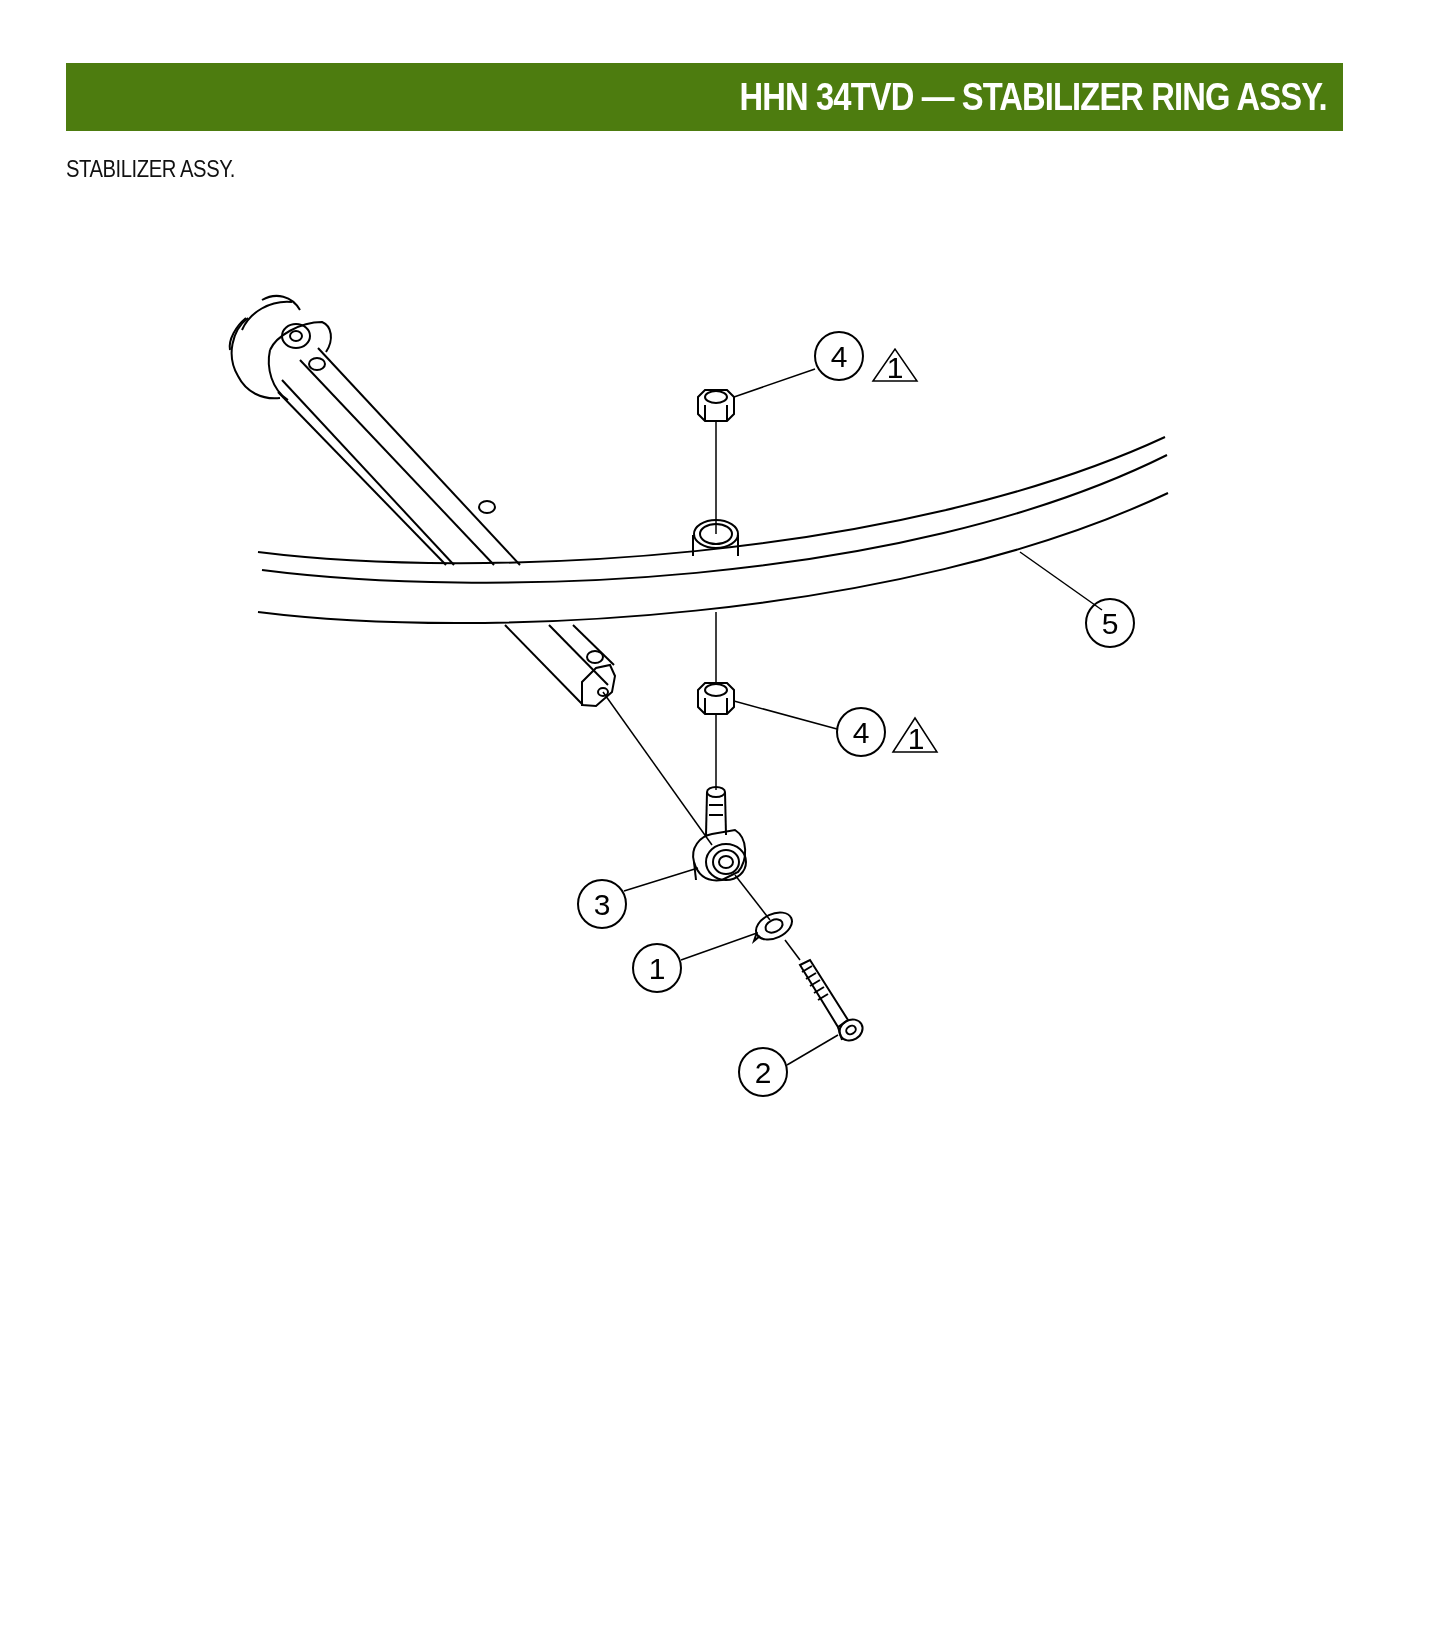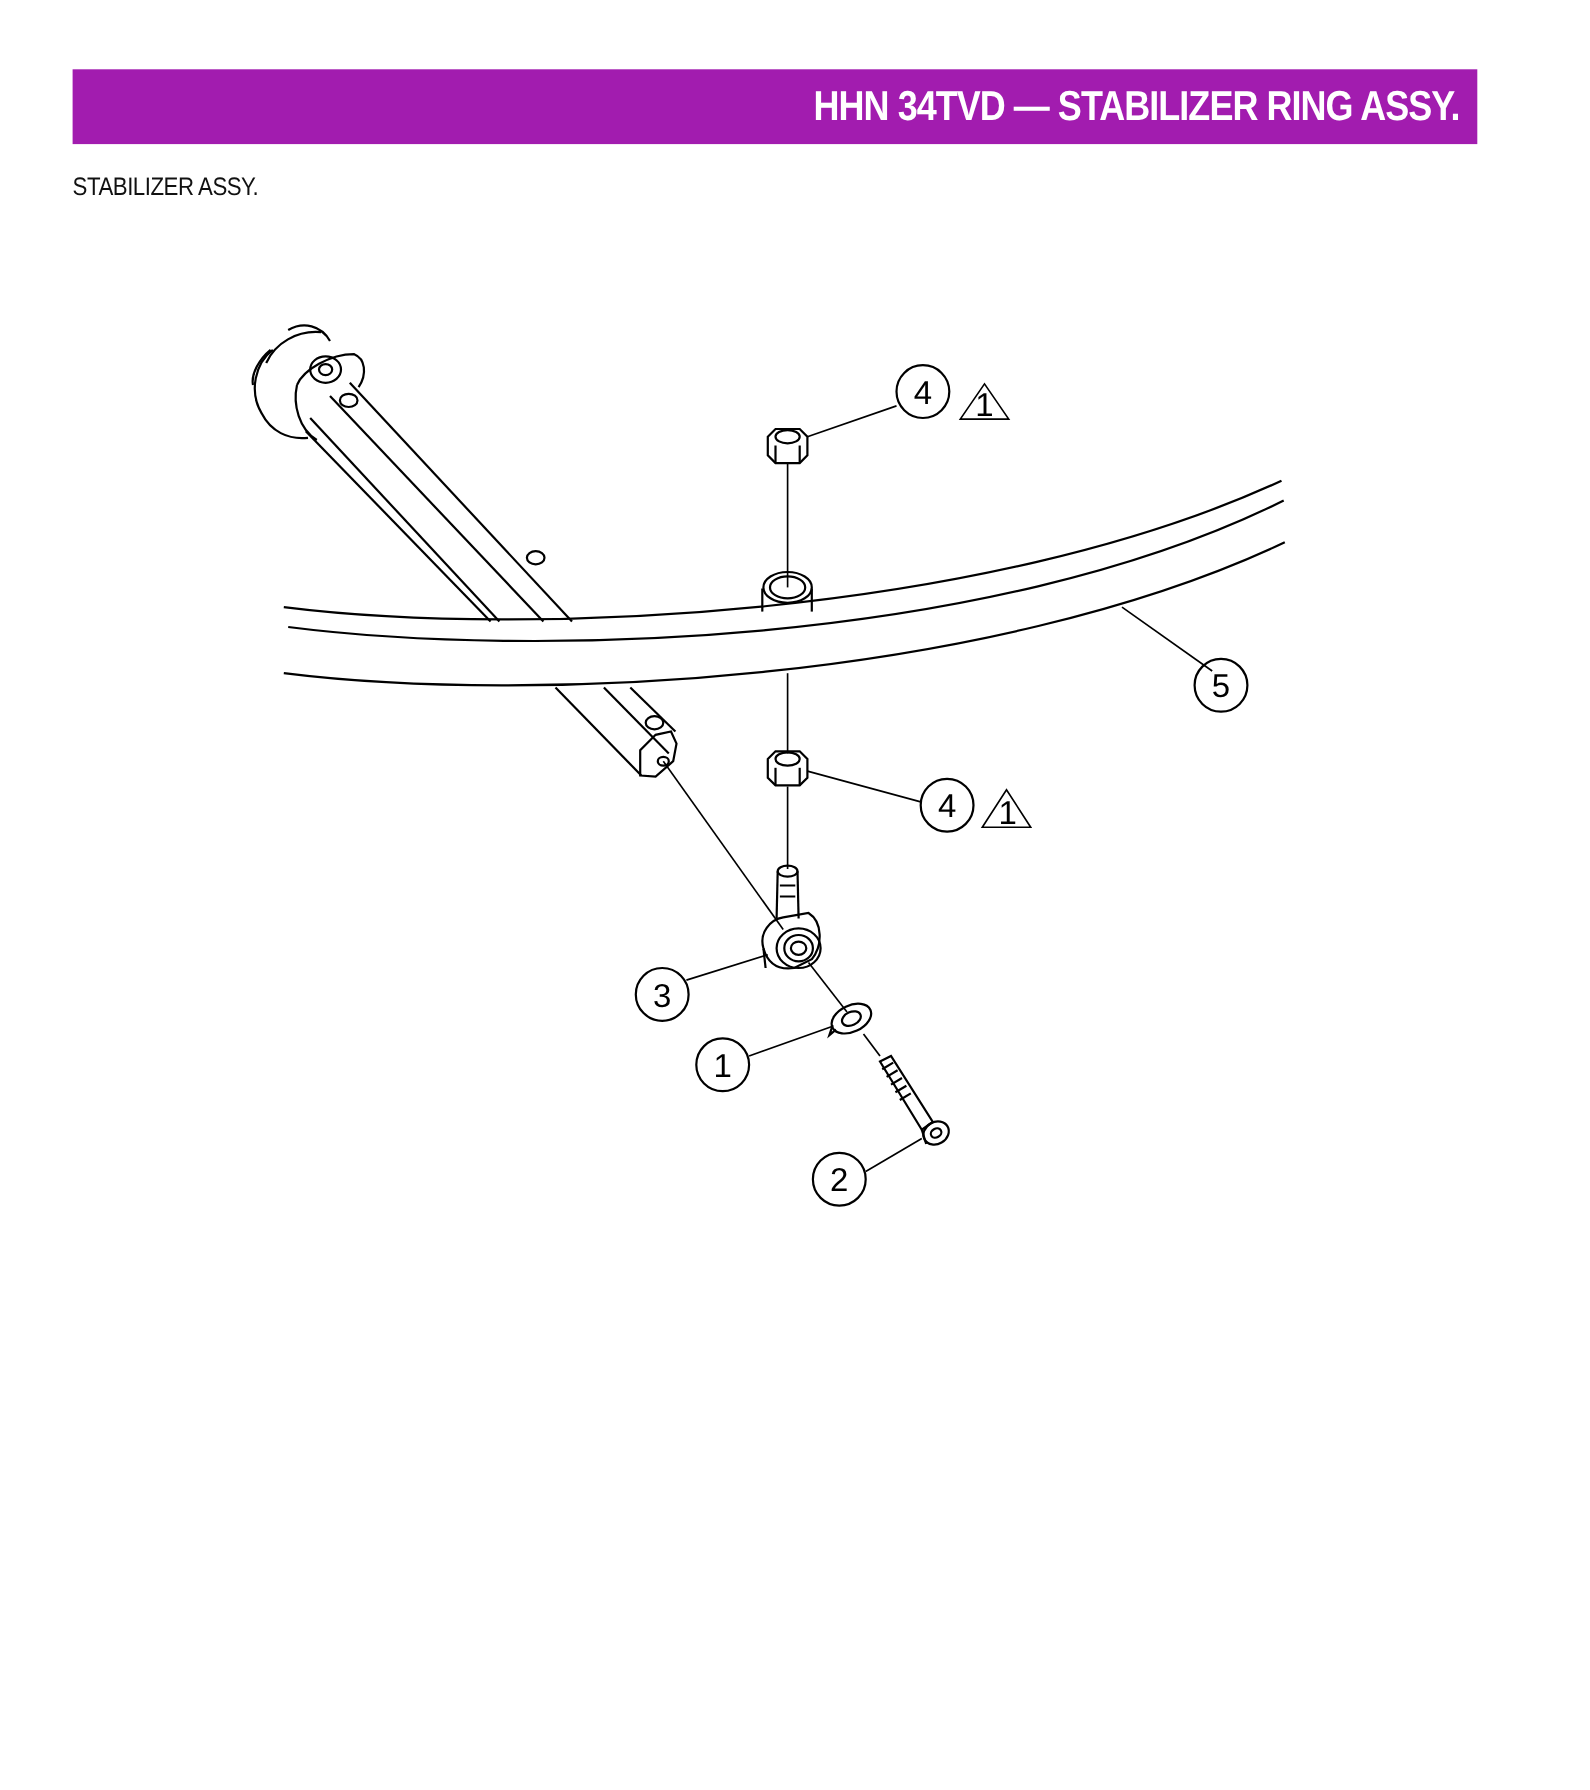--- a/index.html
+++ b/index.html
@@ -1,19 +1,19 @@
 <!DOCTYPE html>
 <html><head>
   <meta charset="utf-8">
   <style>
     html, body { margin: 0; padding: 0; background: #ffffff; }
     body { width: 1445px; height: 1627px; position: relative; overflow: hidden; font-family: "Liberation Sans", sans-serif; }
     .header-bar {
       position: absolute; left: 66px; top: 63px; width: 1277px; height: 68px;
-      background: #a21caf; color: #ffffff;
+      background: #4d7c0f; color: #ffffff;
       display: flex; align-items: center; justify-content: flex-end;
       box-sizing: border-box; padding-right: 16px;
     }
     .header-title {
       font-family: "Liberation Sans", sans-serif; font-weight: bold;
       font-size: 38px; letter-spacing: -1px; transform: scaleX(0.86); transform-origin: right center;
       white-space: nowrap;
     }
     .section-label {
       position: absolute; left: 66px; top: 156px;

